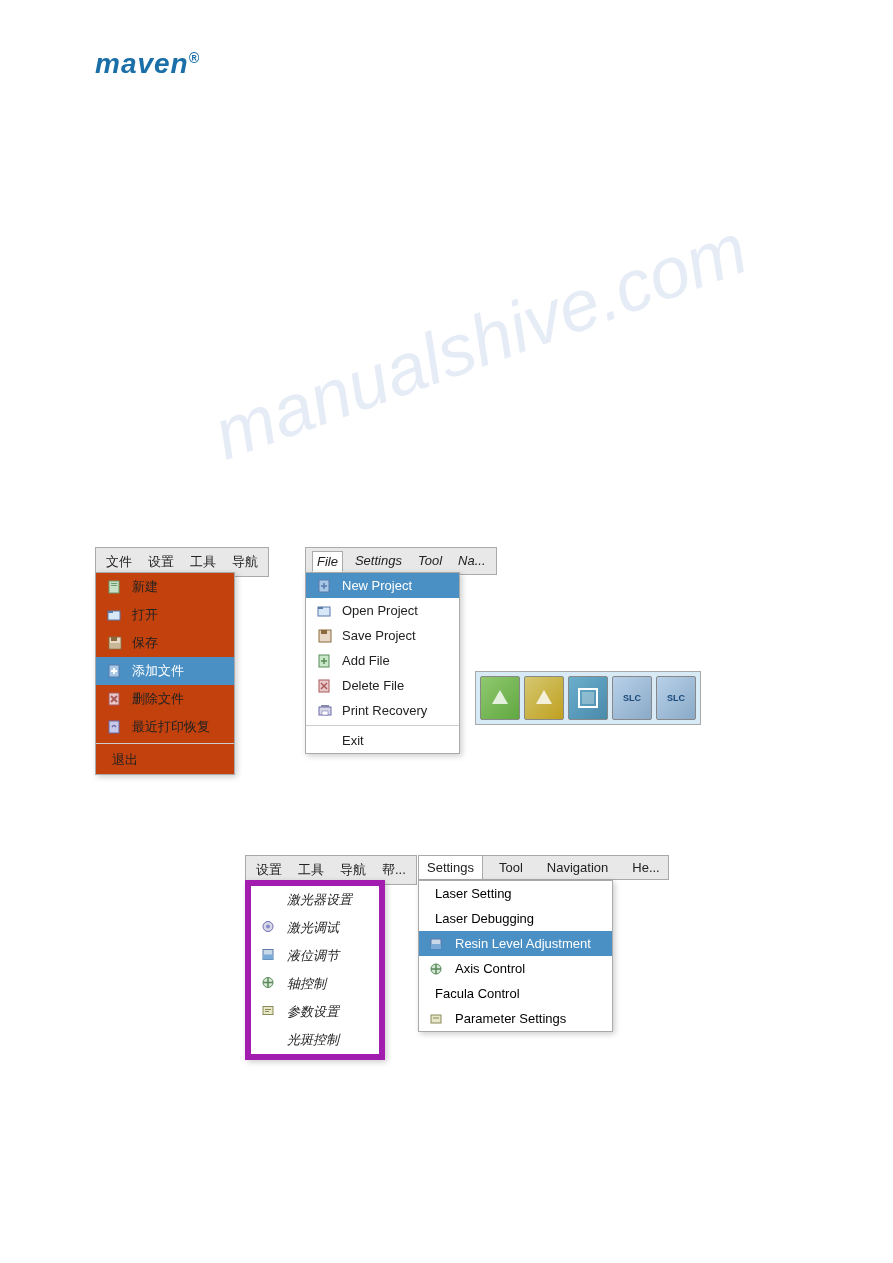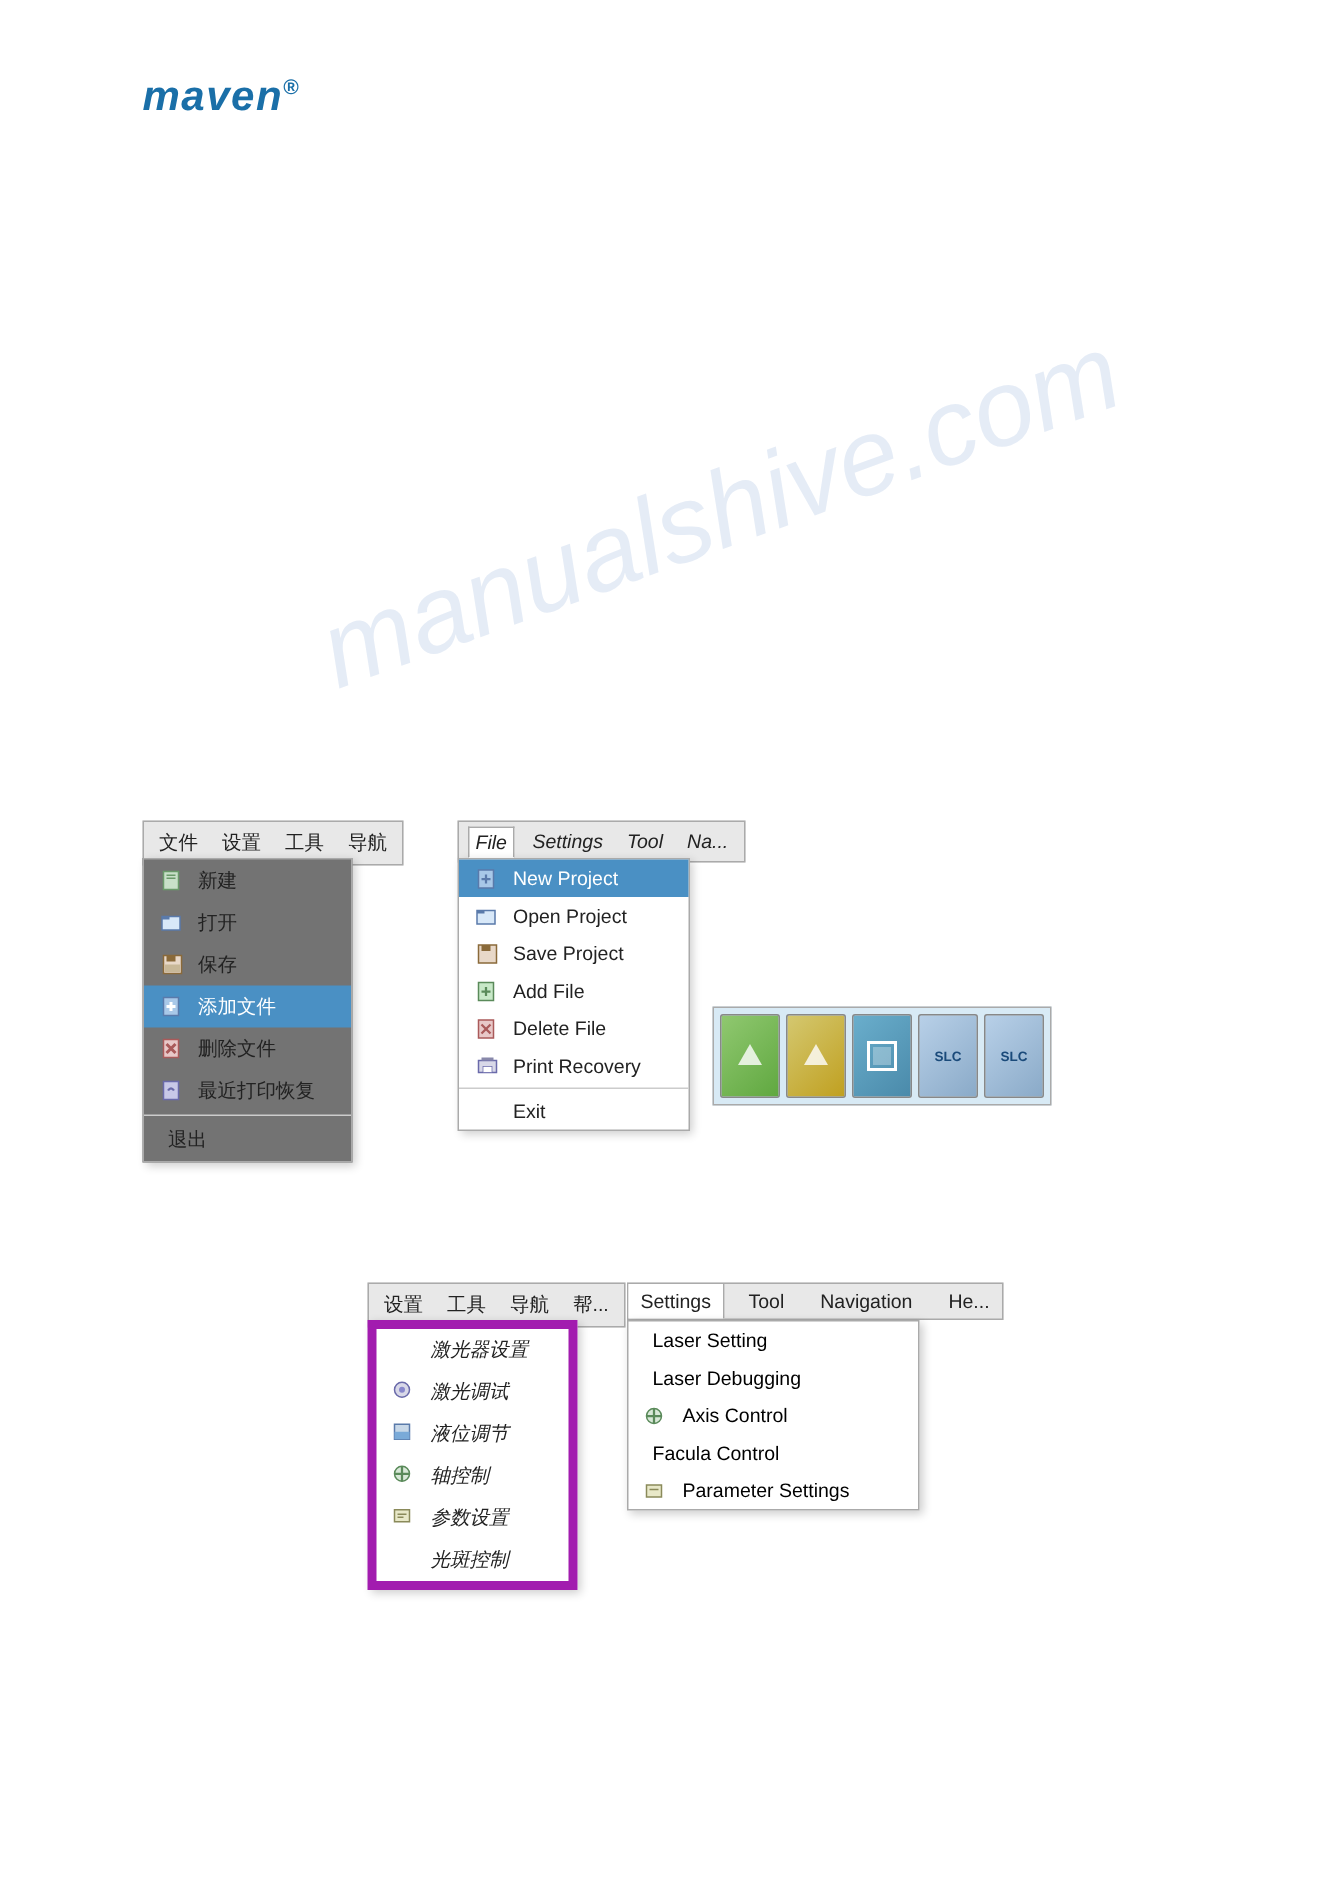--- a/index.html
+++ b/index.html
@@ -64,21 +64,21 @@
       padding: 2px 4px;
       cursor: pointer;
       color: #222;
     }
 
     
     .cn-dropdown {
       position: absolute;
       top: 572px;
       left: 95px;
-      background: #737373;
+      background: #c2410c;
       border: 1px solid #aaa;
       box-shadow: 2px 2px 6px rgba(0,0,0,0.2);
       min-width: 140px;
       z-index: 10;
     }
     .cn-dropdown-item {
       padding: 5px 16px 5px 36px;
       cursor: pointer;
       display: flex;
       align-items: center;
@@ -180,21 +180,21 @@
       top: 671px;
       left: 475px;
       display: flex;
       gap: 4px;
       background: #d8eaf5;
       border: 1px solid #aaa;
       padding: 4px;
     }
     .toolbar-icon-btn {
       width: 40px;
-      height: 56px;
+      height: 44px;
       background: linear-gradient(135deg, #a8d8a0, #6db86d);
       border: 1px solid #888;
       border-radius: 2px;
       cursor: pointer;
       display: flex;
       align-items: center;
       justify-content: center;
       font-size: 18px;
     }
     .toolbar-icon-btn.slc {
@@ -545,20 +545,29 @@
   <span class="en-settings-tab">He...</span>
 </div>
 
 <div class="en-settings-dropdown">
   <div class="en-settings-dropdown-item plain">
     Laser Setting
   </div>
   <div class="en-settings-dropdown-item plain">
     Laser Debugging
   </div>
+  <div class="en-settings-dropdown-item active">
+    <span class="item-icon">
+      <svg width="14" height="14" viewBox="0 0 14 14">
+          <rect x="2" y="2" width="10" height="10" fill="#c8d8e8" stroke="#5a7aaa" stroke-width="1"></rect>
+          <rect x="2" y="7" width="10" height="5" fill="#7aaad8"></rect>
+        </svg>
+    </span>
+    Resin Level Adjustment
+  </div>
   <div class="en-settings-dropdown-item">
     <span class="item-icon">
       <svg width="14" height="14" viewBox="0 0 14 14">
           <circle cx="7" cy="7" r="5" fill="#d8e8d8" stroke="#5a8a5a" stroke-width="1"></circle>
           <line x1="7" y1="2" x2="7" y2="12" stroke="#5a8a5a" stroke-width="1.5"></line>
           <line x1="2" y1="7" x2="12" y2="7" stroke="#5a8a5a" stroke-width="1.5"></line>
         </svg>
     </span>
     Axis Control
   </div>

